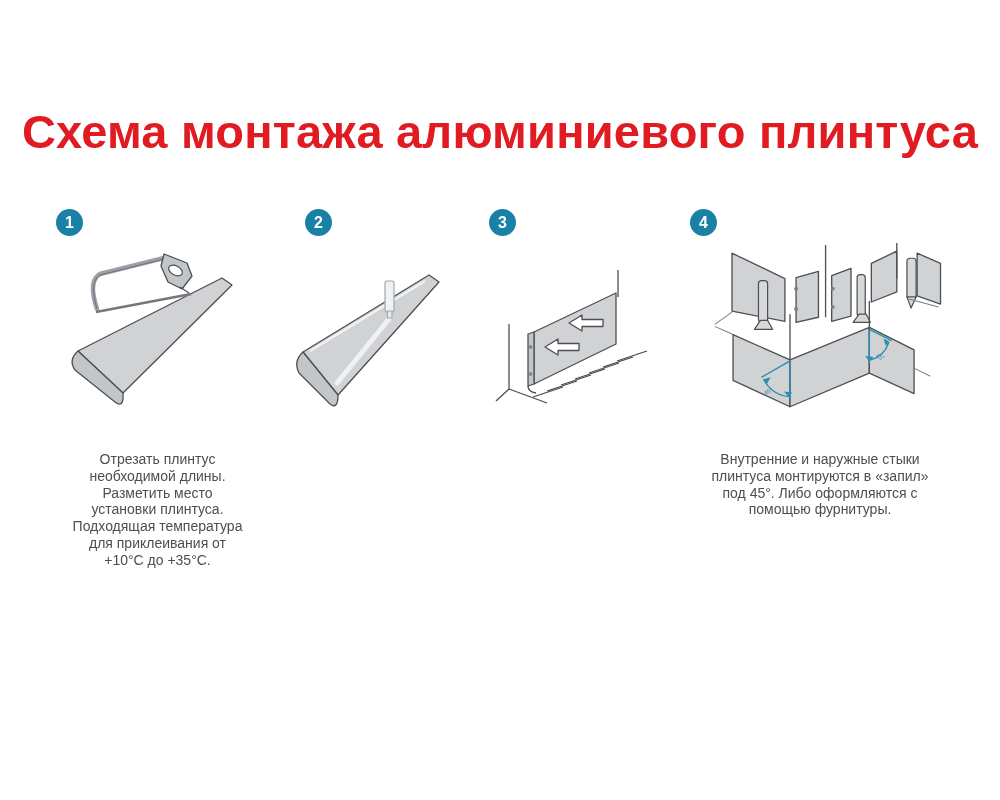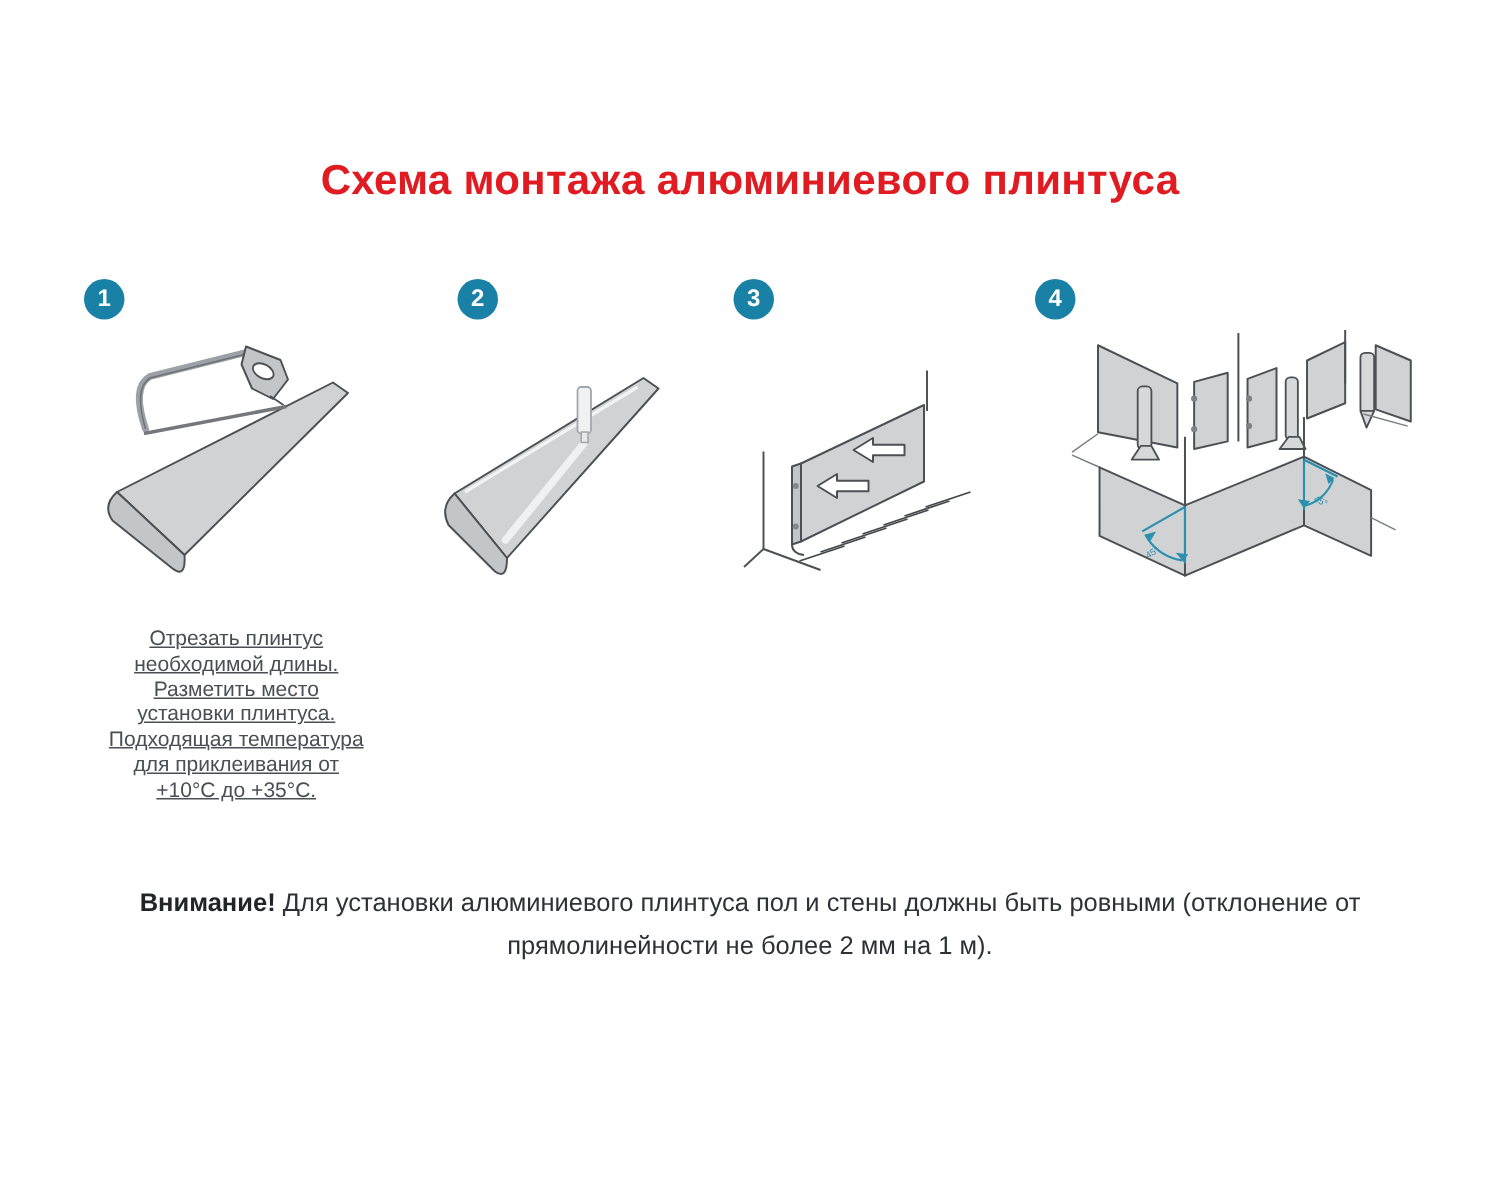--- a/index.html
+++ b/index.html
@@ -1,21 +1,21 @@
 <!DOCTYPE html>
 <html><head>
 <meta charset="utf-8">
 <style>
   * { margin:0; padding:0; box-sizing:border-box; }
   html,body { width:1000px; height:800px; background:#ffffff; overflow:hidden;
               font-family:"Liberation Sans", sans-serif; }
   .page { width:1000px; height:800px; padding-top:104px; }
 
   h1.title {
-    text-align:center; font-size:28px; font-weight:bold; color:#e11b22;
+    text-align:center; font-size:47px; font-weight:bold; color:#e11b22;
     letter-spacing:0.2px;
   }
 
   .steps {
     display:grid; grid-template-columns:215px 200px 225px 260px;
     padding-left:50px; margin-top:50px;
   }
   .step { display:flex; flex-direction:column; }
 
   .badge {
@@ -28,22 +28,22 @@
   .step2 .badge { margin-left:40px; }
   .step3 .badge { margin-left:24px; }
   .step4 .badge { margin-left:0px; }
 
   .art {
     height:182px; margin-top:5px;
     display:flex; align-items:center; justify-content:center;
   }
 
   .caption {
-    margin:17px auto 0; text-align:center;
-    font-size:14px; line-height:1.2; color:#4a4f55;text-decoration:underline;
+    margin:28px auto 0; text-align:center;
+    font-size:14px; line-height:1.2; color:#4a4f55;
   }
   .step1 .caption { max-width:176px; }
   .step2 .caption { max-width:194px; }
   .step3 .caption { max-width:218px; }
   .step4 .caption { max-width:222px; }
 
   .note {
     margin:52px auto 0; max-width:845px; text-align:center;
     font-size:17px; line-height:1.72; color:#2e3236;
   }
@@ -204,19 +204,19 @@
               <line class="teal" x1="168" y1="85" x2="190" y2="96"></line>
               <line class="teal" x1="168" y1="85" x2="168" y2="118"></line>
               <path class="teal" d="M187,98 A26,26 0 0 1 169,115"></path>
               <polygon class="tealfill" points="188,97 182,94 184,101"></polygon>
               <polygon class="tealfill" points="168,117 164,111 172,112"></polygon>
               <text class="angle-text" x="174" y="112" transform="rotate(26 174 112)">45°</text>
             </g>
           </g>
         </svg>
       </div>
+      <p class="caption">Внутренние и наружные стыки плинтуса монтируются в «запил» под 45°. Либо оформляются с помощью фурнитуры.</p>
     </div>
 
   </div>
 
-  <p class="note"><b>Внимание!</b> <span>Для установки алюминиевого плинтуса пол и стены должны быть ровными (отклонение от прямолинейности не более 2 мм на 1 м).</span></p>
 
 </div>
 
 </body></html>

